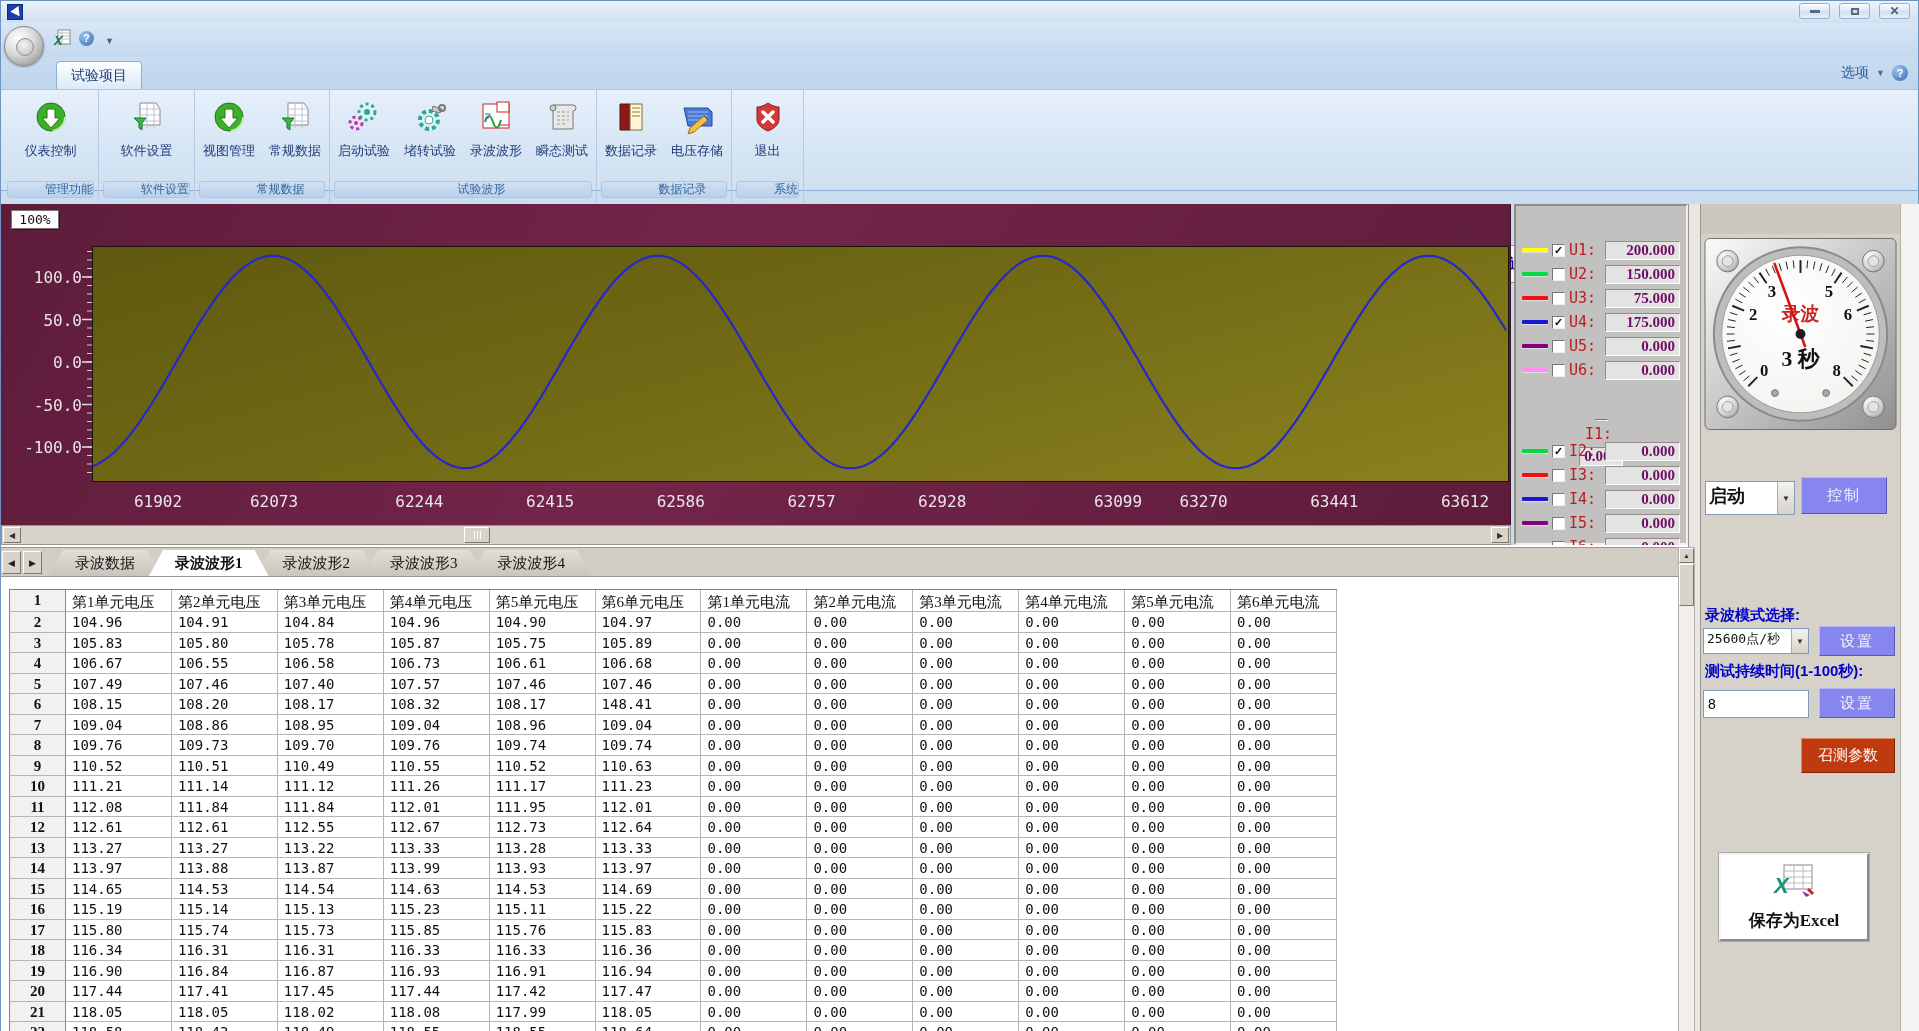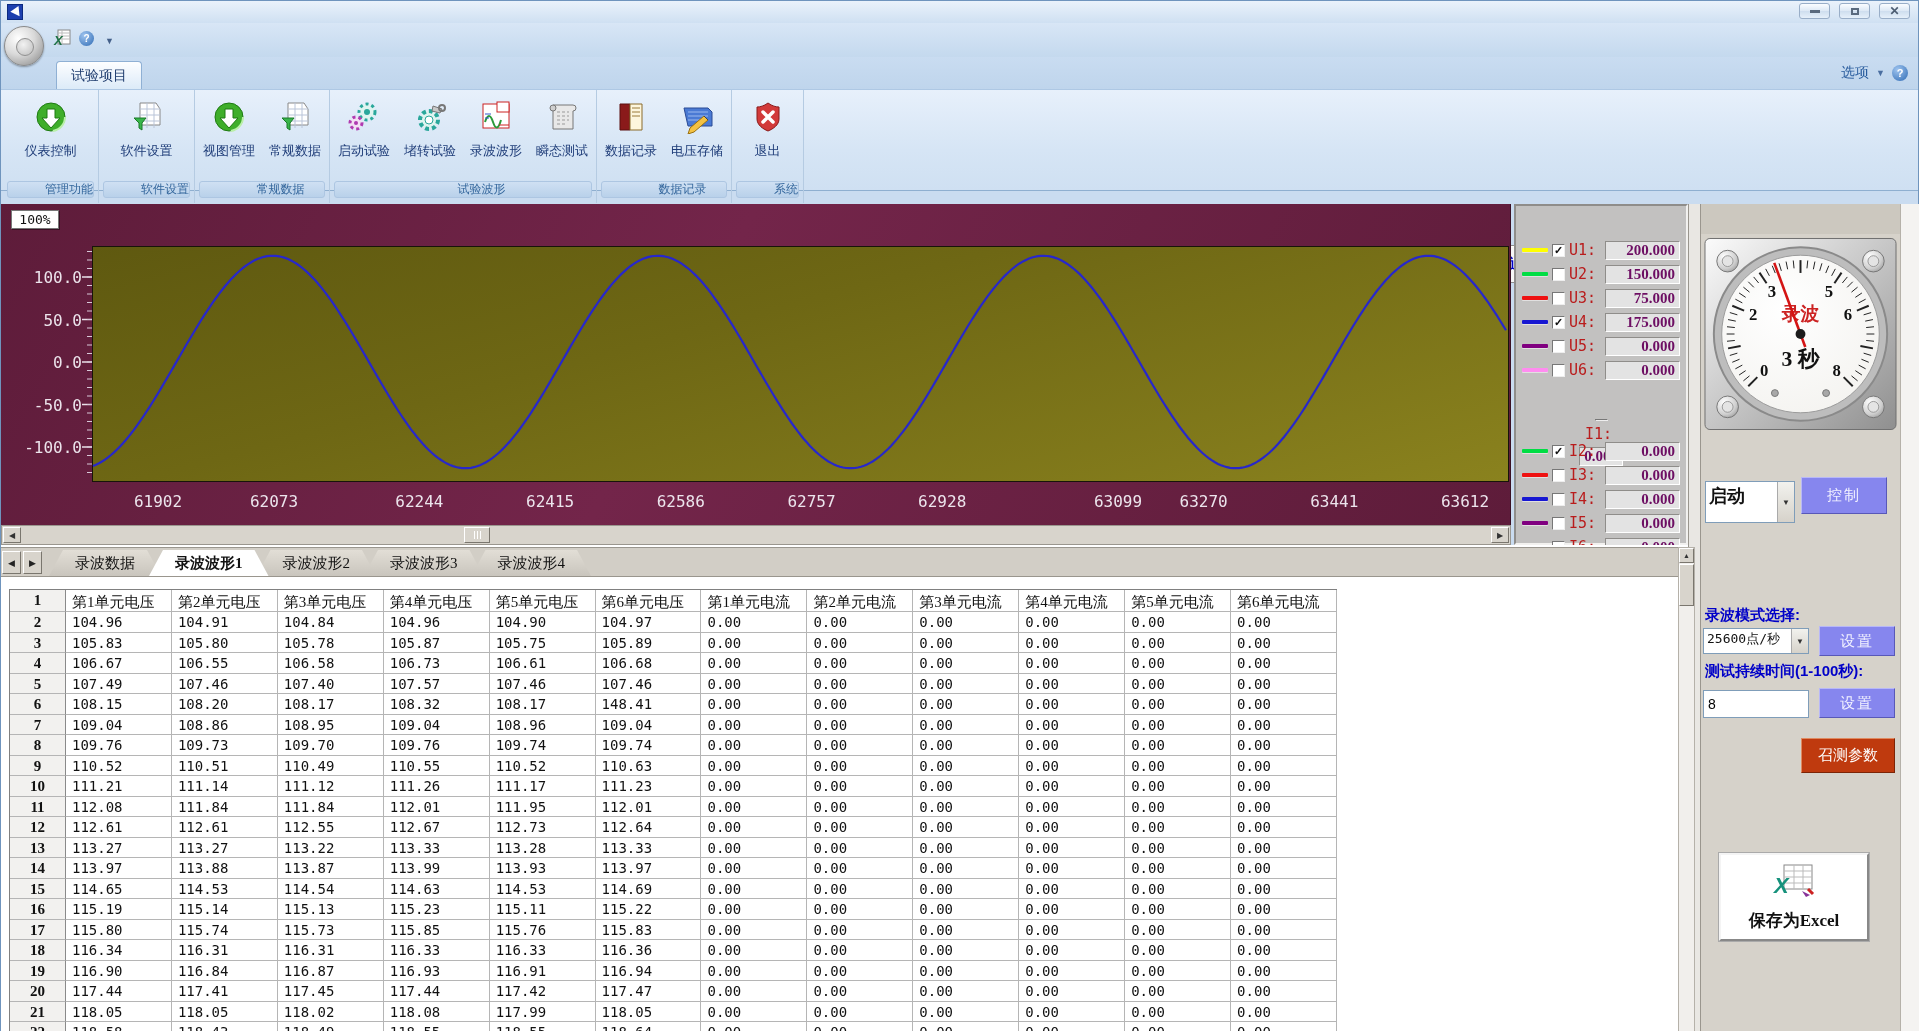--- a/index.html
+++ b/index.html
@@ -110,21 +110,21 @@
     text-align:right; padding:0 4px; line-height:17px; }
 
   
   #sash { position:absolute; left:1687px; top:203px; width:13px; height:828px; background:#e9e7e3;
     border-left:1px solid #9a968e; border-right:1px solid #9a968e; }
   #rpanel { position:absolute; left:1700px; top:203px; width:199px; height:828px; background:#d6d2ca; }
   #rpanel-topstrip { position:absolute; left:0; top:0; width:100%; height:30px; background:#ccc8bf; }
   #rscroll { position:absolute; left:1899px; top:203px; width:19px; height:828px; background:#f4f3f1;
     border-left:1px solid #b5b1a9; }
   #gauge-svg { position:absolute; left:3px; top:32px; }
-  #start-combo { position:absolute; left:4px; top:277px; width:90px; height:42px; }
+  #start-combo { position:absolute; left:4px; top:277px; width:90px; height:34px; }
   #start-combo .val { font-size:18px; font-weight:bold; padding-top:2px; font-family:"Liberation Sans",sans-serif; }
   .btn-blue { position:absolute; background:#8686ee; color:#f2f2ff; font-size:15px;
     border:1px solid; border-color:#b8b8f8 #5858b8 #5858b8 #b8b8f8;
     display:flex; align-items:center; justify-content:center; letter-spacing:2px; }
   #control-btn { left:100px; top:273px; width:86px; height:37px; }
   .plabel { position:absolute; left:4px; color:#0000c8; font-weight:bold; font-size:15px; white-space:nowrap; }
   #mode-label { top:402px; }
   #mode-combo { position:absolute; left:2px; top:424px; width:106px; height:26px; }
   #set-btn1 { left:118px; top:422px; width:76px; height:30px; }
   #dur-label { top:458px; }

